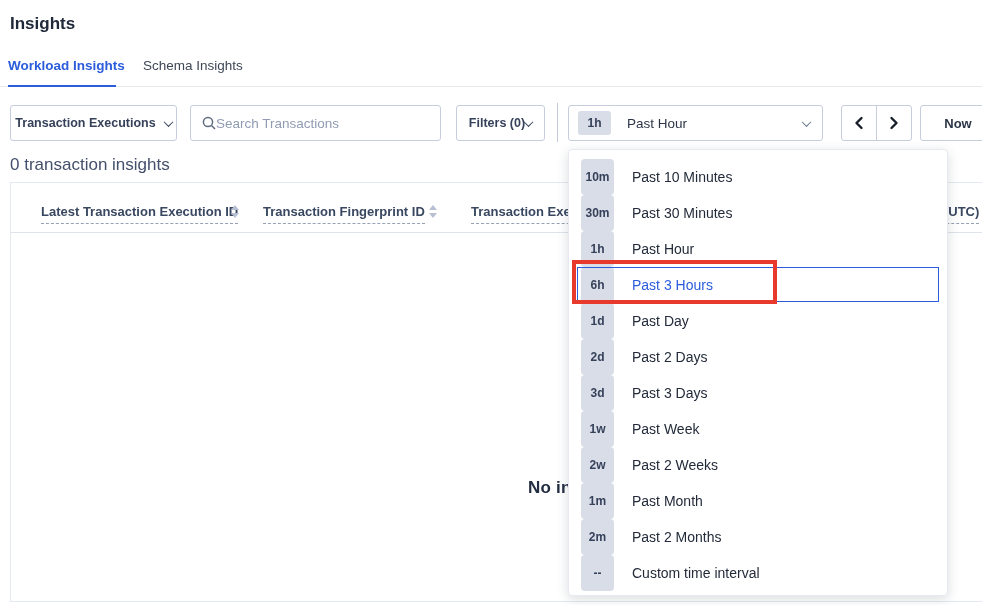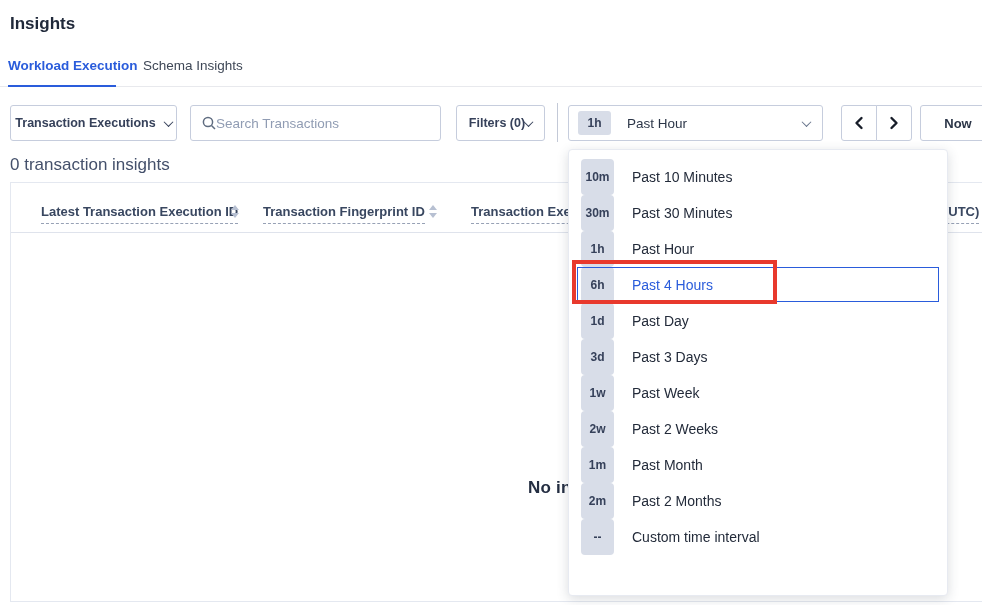--- a/index.html
+++ b/index.html
@@ -60,21 +60,21 @@
   svg { display:block; }
 </style>
 </head>
 <body>
 
 <div class="page">
 
   <div class="page-title">Insights</div>
 
   <div class="tabbar">
-    <div class="tab workload">Workload Execution</div>
+    <div class="tab workload">Workload Insights</div>
     <div class="tab schema">Schema Insights</div>
     <div class="tab-underline"></div>
   </div>
 
   <button class="toolbar-el btn-type">
     <span>Transaction Executions</span>
     <span class="chev"></span>
   </button>
 
   <div class="toolbar-el search-wrap">
@@ -145,25 +145,29 @@
         <div class="option">
           <span class="opt-badge">30m</span>
           <span class="opt-label">Past 30 Minutes</span>
         </div>
         <div class="option">
           <span class="opt-badge">1h</span>
           <span class="opt-label">Past Hour</span>
         </div>
         <div class="option selected">
           <span class="opt-badge">6h</span>
-          <span class="opt-label">Past 4 Hours</span>
+          <span class="opt-label">Past 3 Hours</span>
         </div>
         <div class="option">
           <span class="opt-badge">1d</span>
           <span class="opt-label">Past Day</span>
+        </div>
+        <div class="option">
+          <span class="opt-badge">2d</span>
+          <span class="opt-label">Past 2 Days</span>
         </div>
         <div class="option">
           <span class="opt-badge">3d</span>
           <span class="opt-label">Past 3 Days</span>
         </div>
         <div class="option">
           <span class="opt-badge">1w</span>
           <span class="opt-label">Past Week</span>
         </div>
         <div class="option">

